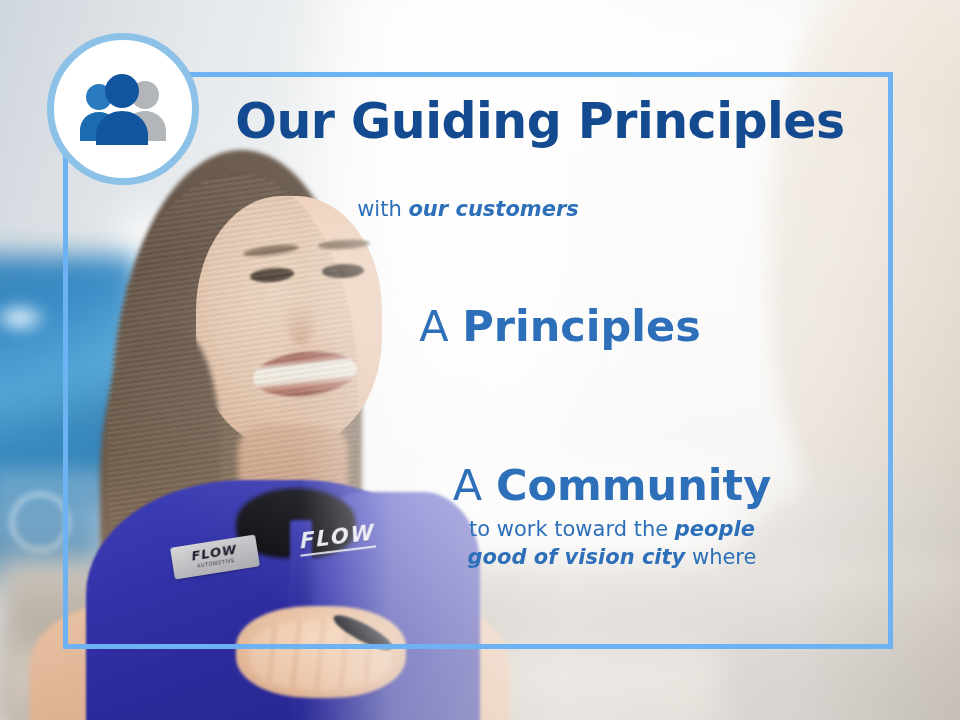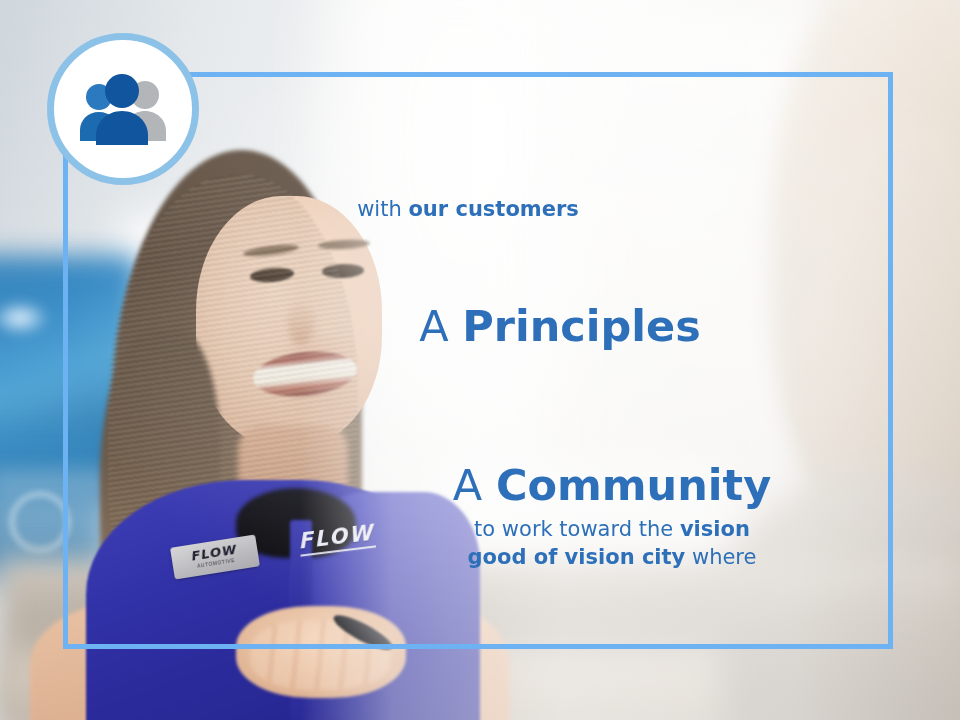--- a/index.html
+++ b/index.html
@@ -145,21 +145,21 @@
   
   .headline{position:absolute;left:200px;top:96px;width:680px;text-align:center;
     font-family:"DejaVu Sans",sans-serif;font-weight:700;font-size:49px;letter-spacing:-.5px;
     color:#144a90;line-height:1.05;}
 
   .block{position:absolute;text-align:center;color:#2d70b9;font-family:"DejaVu Sans",sans-serif;}
   .block .big{font-size:43px;line-height:1.08;white-space:nowrap;}
   .block .big .art{font-weight:400;letter-spacing:0;}
   .block .big .word{font-weight:700;}
   .block .sub{font-size:21px;font-weight:400;line-height:1.33;margin-top:8px;}
-  .block .sub b{font-weight:700;}
+  .block .sub b{font-weight:700;font-style:italic;}
 
   #block-covenant{left:238px;top:188px;width:460px;}
   #block-community{left:300px;top:303px;width:520px;}
   #block-commitment{left:352px;top:462px;width:520px;}
 </style>
 </head>
 <body>
 
 <div id="stage">
 
@@ -233,38 +233,39 @@
 
         <circle cx="30" cy="24" r="13" fill="#2b7ac0"></circle>
         <path d="M30 39c-11 0-19 8-19 18v11h38V57c0-10-8-18-19-18z" fill="#1c6bb0"></path>
 
         <circle cx="53" cy="18" r="17" fill="#11559e"></circle>
         <path d="M53 38c-15 0-26 11-26 24v10h52V62c0-13-11-24-26-24z" fill="#11559e"></path>
       </svg>
     </span>
   </div>
 
+  <div class="headline" style="color: rgb(20, 74, 144);">Our Guiding Principles</div>
 
   <div class="block" id="block-covenant" style="color: rgb(45, 112, 185);">
     <div class="sub">
         <div><span>with </span><b>our customers</b></div>
       </div>
   </div>
 
   <div class="block" id="block-community" style="color: rgb(45, 112, 185);">
     <div class="big">
       <span class="art">A</span>
       <span class="word">Principles</span>
     </div>
   </div>
 
   <div class="block" id="block-commitment" style="color: rgb(45, 112, 185);">
     <div class="big">
       <span class="art">A</span>
       <span class="word">Community</span>
     </div>
     <div class="sub">
-        <div><span>to work toward the </span><b>vision</b></div>
+        <div><span>to work toward the </span><b>people</b></div>
         <div><b>good of vision city</b><span> where</span></div>
       </div>
   </div>
 
 </div>
 
 </body></html>

